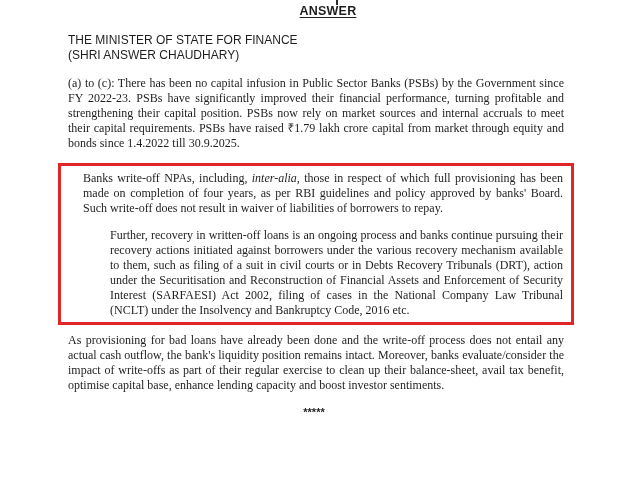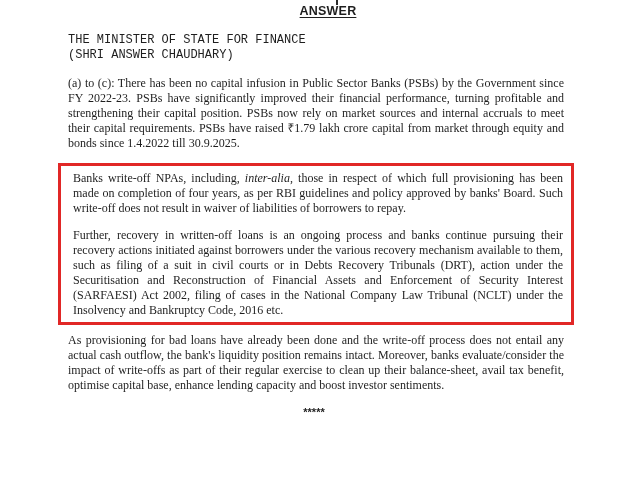--- a/index.html
+++ b/index.html
@@ -38,40 +38,40 @@
   }
   .doc-title span {
     text-decoration: underline;
     text-underline-offset: 2px;
   }
   .minister-block {
     margin: 0 0 13px 0;
   }
   .minister-block div {
     line-height: 15px;
-    font-family: Liberation Mono, monospace;
   }
   p.body-par {
     margin: 0 0 12px 0;
     text-align: justify;
     font-family: Liberation Serif, serif;
   }
   p.body-par.tight {
     margin-bottom: 11px;
   }
   .highlight-box {
     border: 3px solid #e12726;
     margin: 0 -10px 8px -10px;
-    padding: 5px 8px 4px 12px;
+    padding: 5px 8px 4px 22px;
   }
   .highlight-box p.body-par:first-child {
     margin-bottom: 12px;
   }
   .highlight-box p.body-par:last-child {
     margin-bottom: 0;
+    margin-left: 27px;
   }
   .italic {
     font-style: italic;
   }
   .footer-stars {
     text-align: center;
     font-weight: bold;
     font-size: 11px;
     margin: 4px 0 0 0;
     transform: translateX(-2px);

